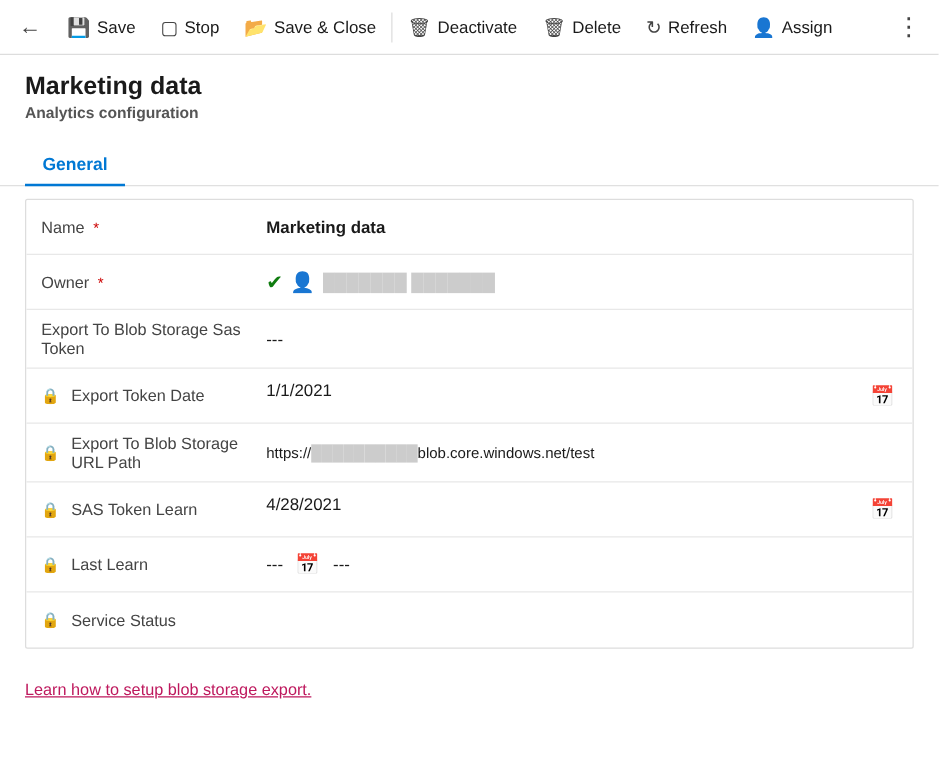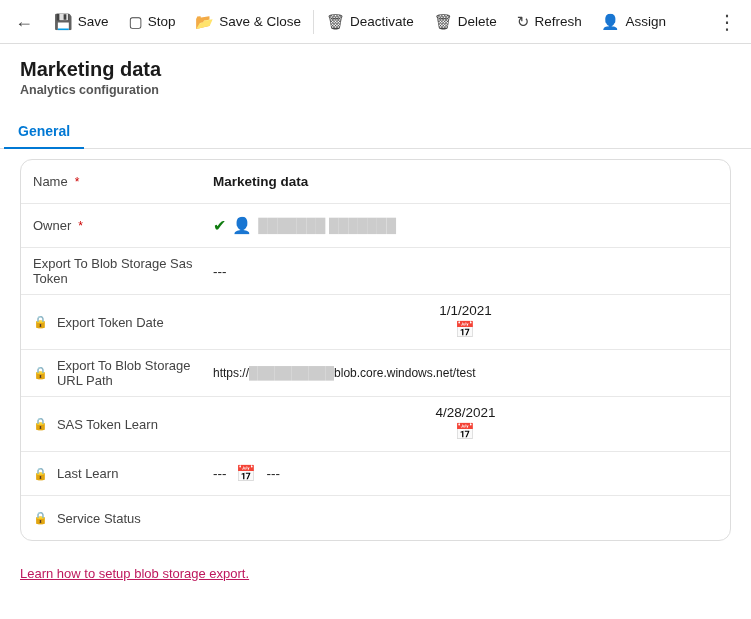--- a/index.html
+++ b/index.html
@@ -27,32 +27,32 @@
       width: 32px; height: 32px; border: none; background: none; cursor: pointer;
       font-size: 20px; color: #444;
     }
 
     
     .page-header { padding: 14px 20px 0 20px; }
     .page-title { font-size: 20px; font-weight: 600; color: #1a1a1a; }
     .page-subtitle { font-size: 12.5px; color: #555; margin-top: 2px; font-weight: bold; }
 
     
-    .tabs { display: flex; padding: 10px 20px 0 4px; gap: 0; border-bottom: 1px solid #e0e0e0; margin-top: 8px; }
+    .tabs { display: flex; padding: 10px 20px 0 20px; gap: 0; border-bottom: 1px solid #e0e0e0; margin-top: 8px; }
     .tab {
       padding: 8px 14px; font-size: 14px; cursor: pointer; border: none;
       background: none; color: #555; border-bottom: 2px solid transparent;
       margin-bottom: -1px;
     }
     .tab.active { color: #0078d4; border-bottom: 2px solid #0078d4; font-weight: 600; }
 
     
     .form-area { padding: 10px 20px 10px 20px; }
     .form-section {
-      border: 1px solid #ddd; border-radius: 12px; overflow: hidden;
+      border: 1px solid #ddd; border-radius: 2px; overflow: hidden;
     }
     .form-row {
       display: flex; align-items: center; min-height: 44px;
       border-bottom: 1px solid #e8e8e8; padding: 8px 12px;
     }
     .form-row:last-child { border-bottom: none; }
     .field-label {
       width: 180px; min-width: 180px; font-size: 13px; color: #444;
       display: flex; align-items: center; gap: 5px;
     }
@@ -60,21 +60,21 @@
     .field-value { flex: 1; font-size: 13.5px; color: #1a1a1a; }
     .field-value.bold { font-weight: 600; }
     .lock-icon { font-size: 12px; color: #999; margin-right: 4px; }
     .owner-row { display: flex; align-items: center; gap: 6px; }
     .owner-check { color: #107c10; font-size: 16px; }
     .owner-icon { font-size: 16px; color: #666; }
     .owner-name { color: #ccc; font-size: 13.5px; }
     .calendar-icon-btn {
       border: none; background: none; cursor: pointer; color: #555; font-size: 16px; padding: 2px;
     }
-    .date-row { display: flex; align-items: center; flex-direction: column; }
+    .date-row { display: flex; align-items: flex-start; }
     .last-export-row { display: flex; align-items: center; gap: 8px; }
     .url-value { color: #1a1a1a; font-size: 12px; }
     .blurred-part { color: #ccc; }
     .status-bold { font-weight: 600; font-size: 13.5px; }
 
     
     .footer-link { padding: 14px 20px; }
     .footer-link a { color: #be185d; font-size: 13px; text-decoration: underline; cursor: pointer; }
   </style>
 </head>

